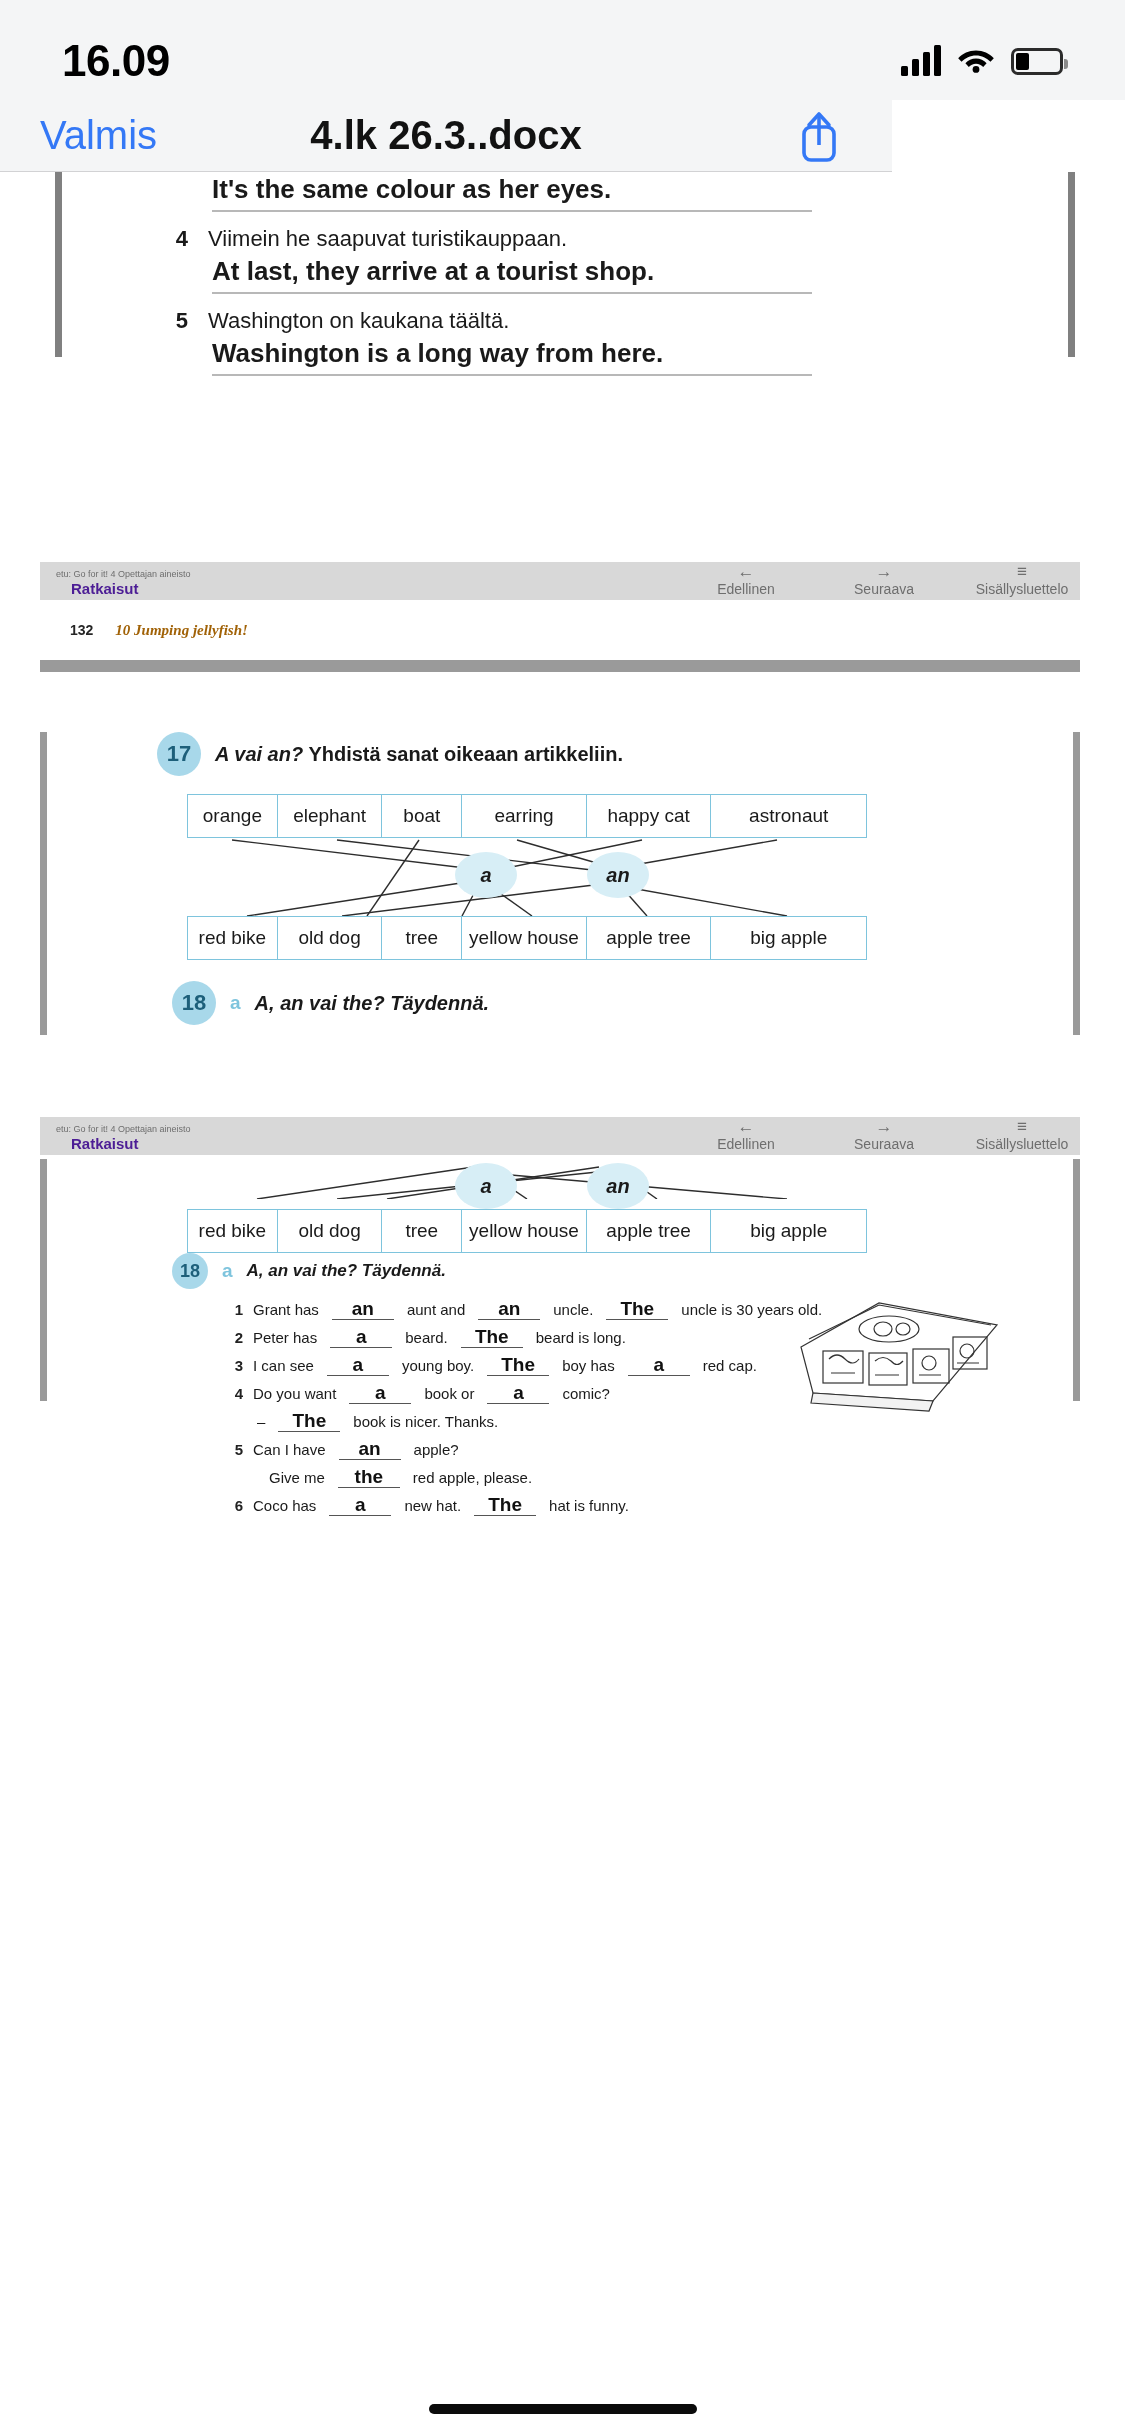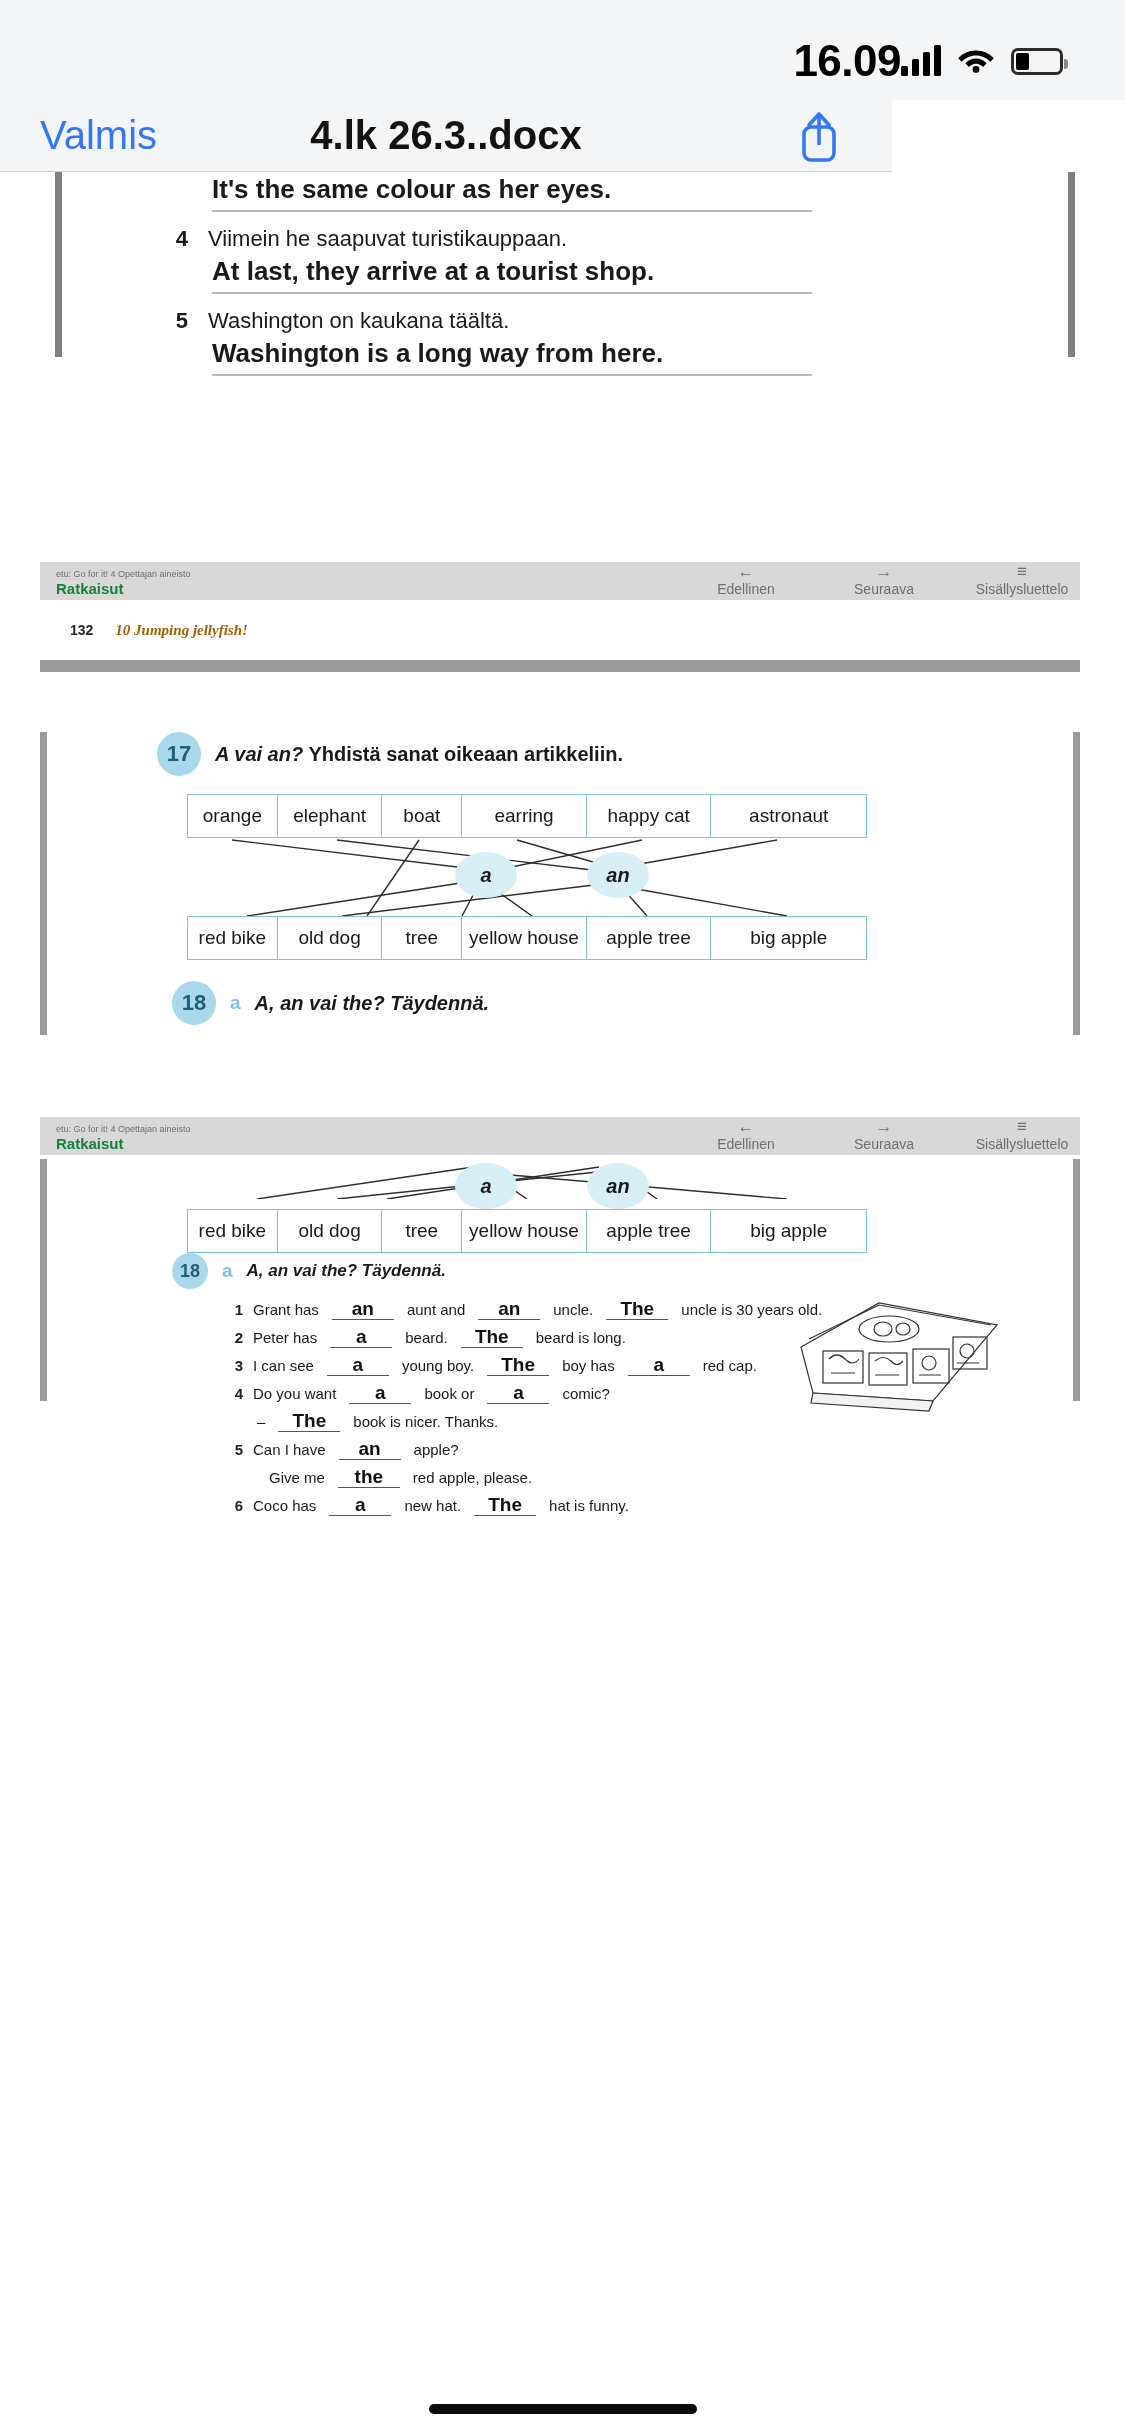--- a/index.html
+++ b/index.html
@@ -8,21 +8,21 @@
     font-family: "Liberation Sans", sans-serif;
     background: #ffffff;
     overflow: hidden;
     position: relative;
   }
 
   
   .statusbar {
     position: absolute; top: 0; left: 0; width: 1125px; height: 100px;
     background: #f4f5f6;
-    display: flex; align-items: center; justify-content: flex-end;
+    display: flex; align-items: center; justify-content: space-between;
     padding: 22px 62px 0 62px;
   }
   .status-time {
     font-size: 44px; font-weight: 600; color: #000; letter-spacing: -0.5px;
   }
   .status-right { display: flex; align-items: center; gap: 16px; }
   .sig { display: flex; align-items: flex-end; gap: 4px; height: 30px; }
   .sig i { display: block; width: 7px; background: #000; border-radius: 1.5px; }
   .sig i:nth-child(1) { height: 10px; }
   .sig i:nth-child(2) { height: 17px; }
@@ -91,21 +91,21 @@
   }
   .shot1 { top: 390px; height: 425px; }
   .shot2 { top: 945px; height: 280px; }
 
   .shot-toolbar {
     height: 38px; background: #d8d8d8; display: flex; align-items: center;
     padding: 0 16px; position: relative;
   }
   .tb-brand { line-height: 1.05; }
   .tb-brand .sm { font-size: 9px; color: #6e6e6e; }
-  .tb-brand .bg { font-size: 15px; color: #15803d; font-weight: 700; }
+  .tb-brand .bg { font-size: 15px; color: #4c1d95; font-weight: 700; margin-left: 15px; }
   .tb-actions { position: absolute; right: 10px; top: 2px; display: flex; gap: 42px; }
   .tb-act { width: 96px; text-align: center; color: #6e6e6e; }
   .tb-act .gl { font-size: 17px; line-height: 16px; display: block; }
   .tb-act .lb { font-size: 14px; display: block; margin-top: 1px; }
 
   .shot-pagebar {
     height: 60px; background: #ffffff; display: flex; align-items: center;
     padding-left: 30px; gap: 22px; border-bottom: 0;
   }
   .pg-num { font-size: 14px; font-weight: 700; color: #262626; }

